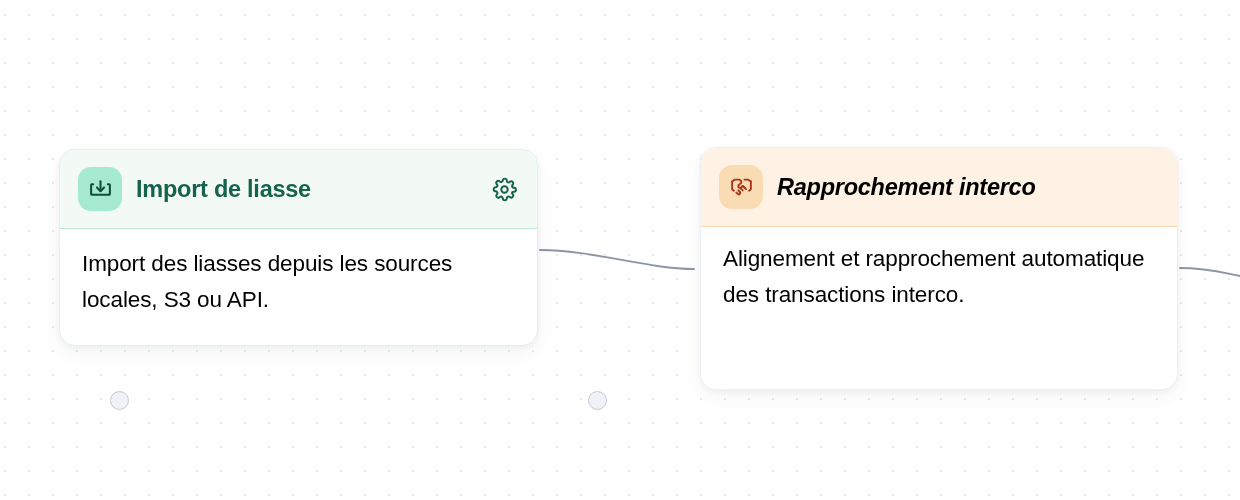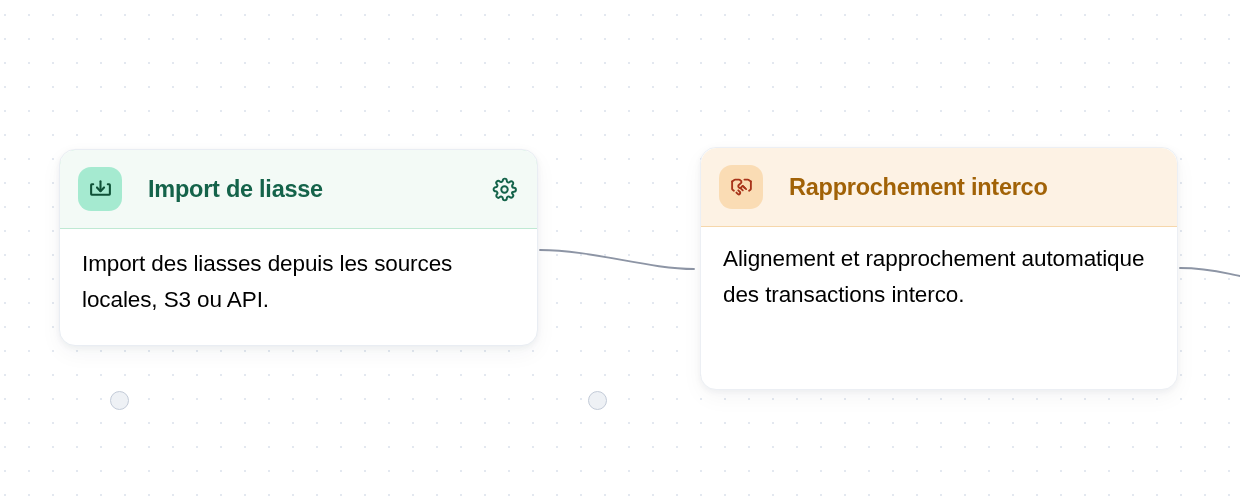--- a/index.html
+++ b/index.html
@@ -74,21 +74,21 @@
     height: 243px;
     border: 1px solid #eceff4;
     box-shadow: 0 2px 6px rgba(23, 37, 63, 0.05),
                 0 8px 22px rgba(23, 37, 63, 0.04);
   }
 
   
   .node-header {
     display: flex;
     align-items: center;
-    gap: 26px;
+    gap: 14px;
     height: 79px;
     padding: 0 18px 0 18px;
     box-sizing: border-box;
   }
   .node-import .node-header {
     background: #f3faf6;
     border-bottom: 1px solid #bfe9d3;
     border-top: 1px solid #bfe9d3;
     border-left: 1px solid #bfe9d3;
     border-right: 1px solid #bfe9d3;
@@ -114,21 +114,21 @@
   .icon-import { background: #a5ead0; }
   .icon-recon  { background: #fadcb4; }
 
   .node-title {
     font-size: 23.5px;
     font-weight: bold;
     letter-spacing: -0.25px;
     white-space: nowrap;
   }
   .title-import { color: #14634a; }
-  .title-recon  { color: #a16207; }
+  .title-recon  { color: #000000; font-style: italic; }
 
   .header-spacer { flex: 1 1 auto; }
 
   .gear-btn {
     flex: 0 0 auto;
     width: 30px;
     height: 30px;
     display: flex;
     align-items: center;
     justify-content: center;

